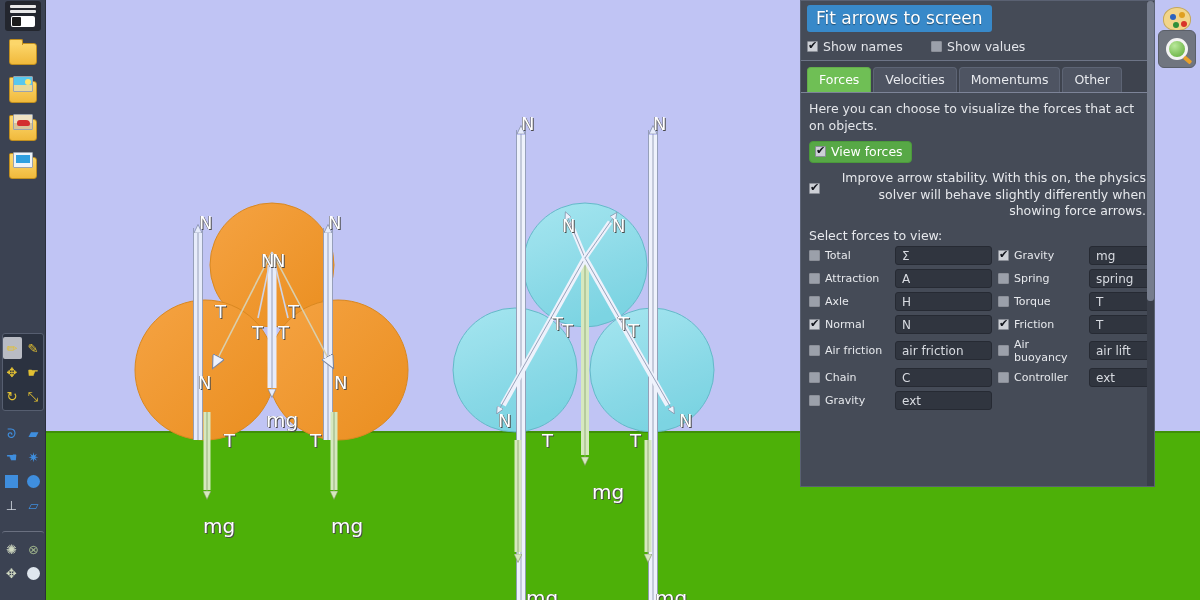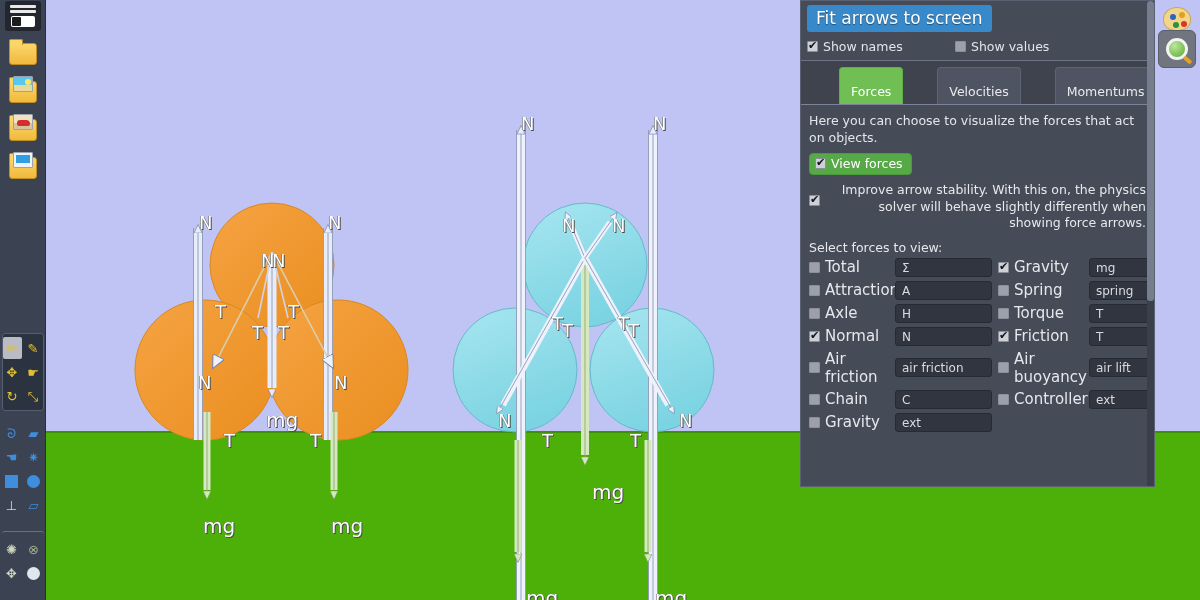--- a/index.html
+++ b/index.html
@@ -145,47 +145,46 @@
     padding: 4px 6px 6px 6px;
     border-bottom: 1px solid #6d7486;
   }
   .btn-blue {
     display: inline-block;
     background: #3889c9; color: #fff;
     padding: 3px 9px 4px 9px; border-radius: 3px;
     font-size: 17px; text-shadow: 0 1px 1px rgba(0,0,0,.45);
   }
   .chk-row { display: flex; margin-top: 7px; }
-  .chk-row > .chk { width: 148px; }
+  .chk-row > .chk { width: 124px; }
   .chk { display: flex; align-items: center; gap: 5px; }
   .box {
     width: 11px; height: 11px; flex: 0 0 11px;
     background: #cdd0d6; border: 1px solid #8b8f98; border-radius: 1px;
     position: relative;
   }
   .box.dim { background: #9ba0aa; }
   .box.on::after {
     content: "✔"; position: absolute; left: 0px; top: -3px;
     font-size: 11px; color: #10131a; line-height: 13px;
   }
   .chk span.lbl { color: #e3e5ea; }
 
   
   #tabs {
     display: flex; gap: 2px; padding: 6px 6px 0 6px;
     background: #3e434e;
     border-bottom: 1px solid #7d8498;
   }
   .tab {
-    padding: 16px 11px 5px 11px;
+    padding: 4px 11px 5px 11px;
     background: #4e5462; color: #e8eaee;
     border-radius: 4px 4px 0 0;
     border: 1px solid #5d6474; border-bottom: none;
     font-size: 12.5px;
-    margin-left: 32px;
   }
   .tab.active { background: #6fbf55; border-color: #63ad4a; color: #ffffff; }
 
   #panel-body { padding: 8px 8px 6px 8px; background: #454b57; }
   .desc { line-height: 1.32; color: #e4e6ea; }
   .pill-green {
     display: inline-flex; align-items: center; gap: 5px;
     background: #57a846; border: 1px solid #4b9a3b;
     border-radius: 4px; padding: 2px 8px 3px 5px; margin-top: 7px;
     color: #fff;
@@ -216,21 +215,21 @@
     width: 15px; height: 15px; border-radius: 50%;
     background: #e9ebee; border: 1px solid #8d919a;
   }
 
   #forces-label { margin-top: 8px; }
   #force-grid {
     margin-top: 3px;
     display: grid; grid-template-columns: 80px 97px 85px 97px;
     gap: 4px 6px; align-items: center;
   }
-  .fname { display: flex; align-items: center; gap: 5px; font-size: 15px; }
+  .fname { display: flex; align-items: center; gap: 5px; font-size: 11px; }
   .ffield {
     background: #30353f; border: 1px solid #262a33; border-radius: 3px;
     padding: 2px 6px; color: #d8dbe1; font-size: 12px;
     height: 19px; line-height: 15px; overflow: hidden; white-space: nowrap;
   }
 
   
   #panel-scroll {
     position: absolute; right: 0; top: 0; width: 7px; height: 487px;
     background: #3a3f4a;

